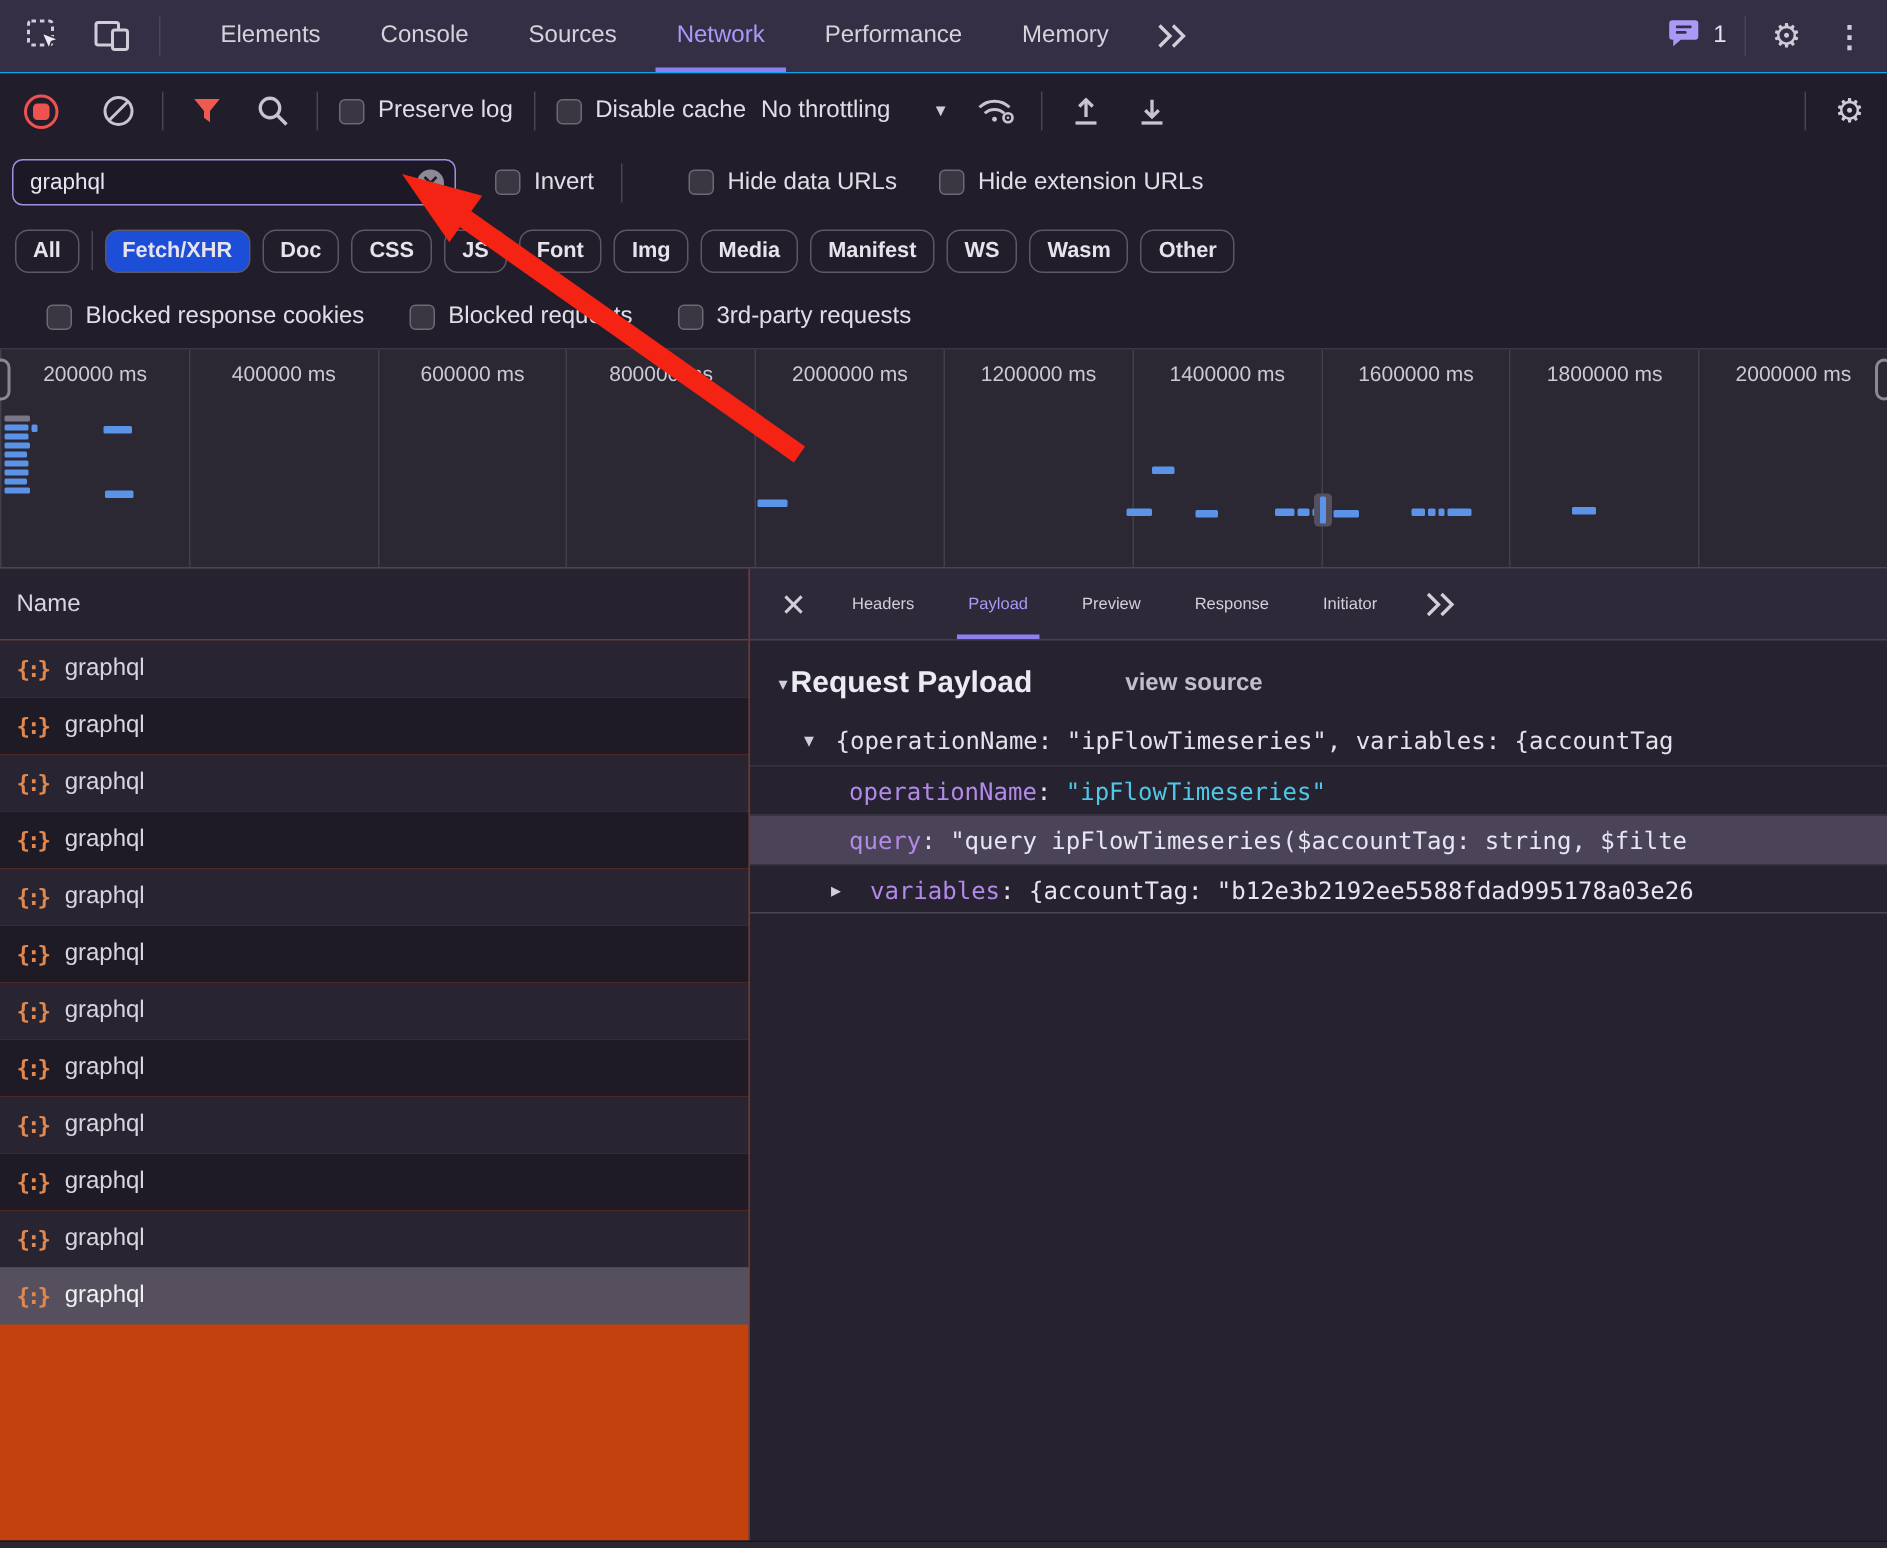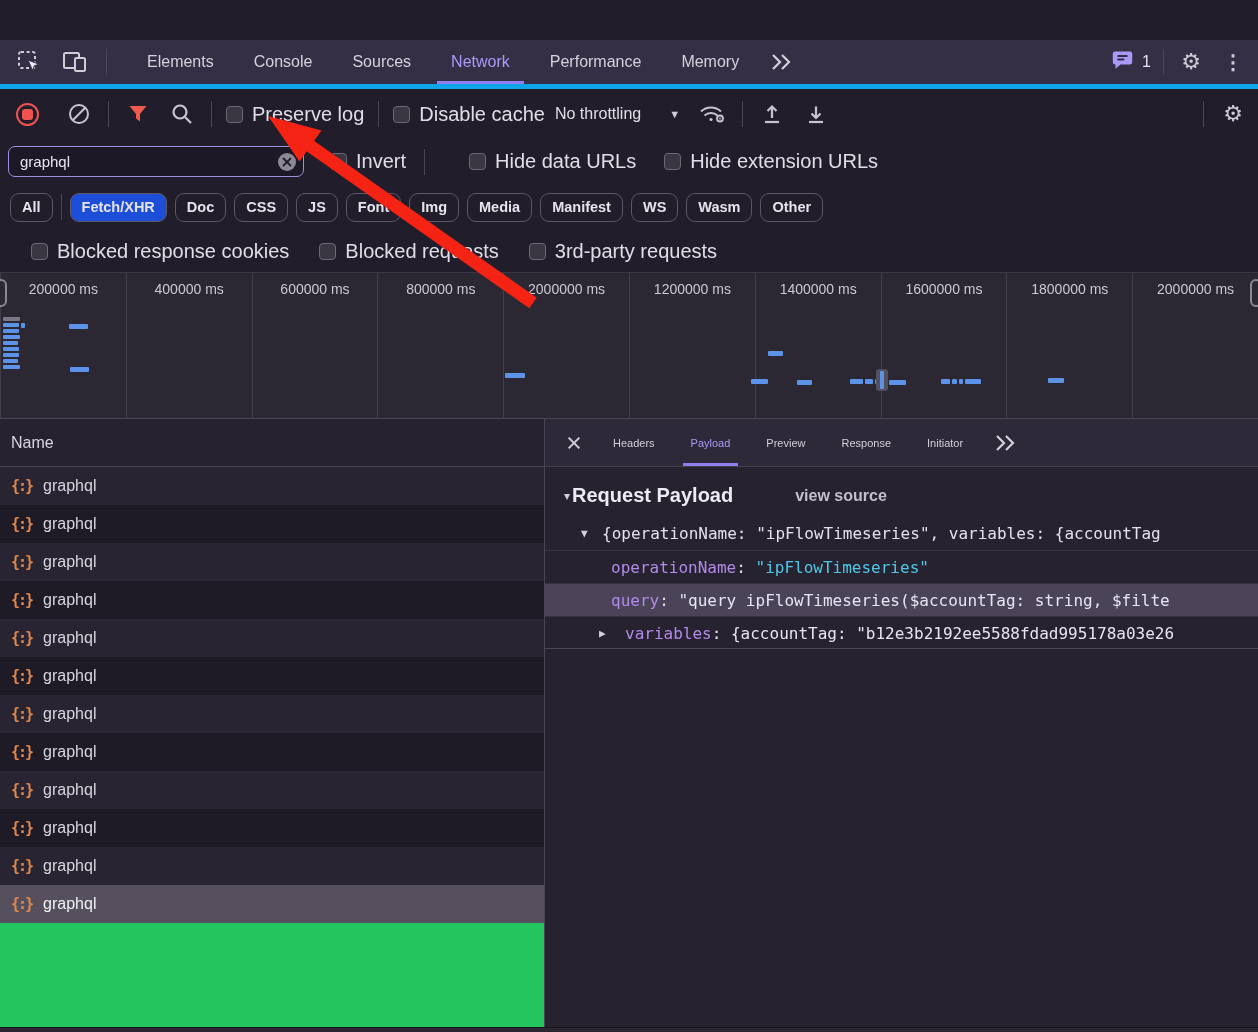--- a/index.html
+++ b/index.html
@@ -6,39 +6,39 @@
   html,body { margin:0; padding:0; }
   body {
     width:1258px; height:1032px; overflow:hidden; position:relative;
     background:#211d2a; color:#d5d2dc;
     font-family:"Liberation Sans", sans-serif;
   }
   .vdiv { width:1px; height:26px; background:#4a4556; align-self:center; flex:none; }
   .glyph { color:#cfccd8; }
 
   
-  .main-tabbar { height:49px; background:#342f45; border-bottom:5px solid #0ea5e9;
-    display:flex; align-items:stretch;margin-top:40px; }
+  .main-tabbar { height:49px; background:#342f45; border-bottom:1px solid #0ea5e9;
+    display:flex; align-items:stretch; }
   .mt-icons { display:flex; align-items:center; gap:16px; padding:0 16px 0 14px; }
   .icon-btn { display:flex; align-items:center; justify-content:center; width:30px; height:30px; }
   .main-tabs { display:flex; margin-left:20px; }
   .tab { padding:0 20px; display:flex; align-items:center; font-size:16px; color:#d5d2dc; position:relative; cursor:default; }
   .tab.active { color:#ab99f7; }
   .tab.active::after { content:""; position:absolute; left:6px; right:6px; bottom:0; height:3.5px; background:#8f7ff0; }
   .mt-chevrons { display:flex; align-items:center; padding:0 10px; }
   .mt-right { margin-left:auto; display:flex; align-items:center; gap:12px; padding-right:10px; }
   .badge { display:flex; align-items:center; gap:7px; font-size:16px; color:#e4e1ec; }
 
   
   .net-toolbar { height:50px; background:#211d2a; display:flex; align-items:center; padding:0 10px; }
   .rec-outer { width:23px; height:23px; border:2.5px solid #ef5350; border-radius:50%;
     display:flex; align-items:center; justify-content:center; margin:0 11px 0 6px; }
   .rec-inner { width:11px; height:11px; background:#ef5350; border-radius:3px; }
   .tb-gap { width:14px; flex:none; }
-  .cb-row { display:flex; align-items:center; gap:9px; font-size:20px; color:#e0dde8; white-space:nowrap; }
+  .cb-row { display:flex; align-items:center; gap:9px; font-size:16px; color:#e0dde8; white-space:nowrap; }
   .cb { width:17px; height:17px; border:1.5px solid #6d6878; border-radius:4px; background:#3a3642; flex:none; }
   .throttle { display:flex; align-items:center; gap:28px; font-size:16px; color:#e0dde8; margin:0 18px 0 10px; }
   .caret { font-size:11px; color:#cfccd8; }
   .tb-right { margin-left:auto; display:flex; align-items:center; gap:14px; }
 
   
   .filter-row { height:45px; background:#211d2a; display:flex; align-items:center; padding:0 8px; }
   .filter-wrap { position:relative; width:296px; height:31px; flex:none; }
   .filter-input { width:100%; height:100%; background:#1c1826; border:1.5px solid #9d91dd; border-radius:7px;
     color:#e8e5f0; font-size:15px; padding:0 32px 0 11px; outline:none; font-family:"Liberation Sans",sans-serif; }
@@ -64,21 +64,21 @@
     text-align:center; font-size:14px; color:#ccc9d6; overflow:hidden; white-space:nowrap; }
   .ov-col:first-child { border-left:none; }
   .bar { position:absolute; border-radius:1px; background:#5b93e8; }
   .bar.bar-gray { background:#7a7686; }
   .wf-marker { position:absolute; background:#55505e; border-radius:3px; }
   .wf-marker-line { position:absolute; left:4px; top:2px; width:4px; bottom:2px; background:#5b93e8; border-radius:1px; }
   .ov-handle { position:absolute; width:12px; height:28px; border:2px solid #8b8796; border-radius:7px; background:#2b2834; }
 
   
   .split { display:flex; height:653px; }
-  .left-panel { width:545px; flex:none; background:#22c55e; border-right:1px solid #4a4556;
+  .left-panel { width:500px; flex:none; background:#c2410c; border-right:1px solid #4a4556;
     display:flex; flex-direction:column; }
   .name-header { height:48px; flex:none; border-bottom:1px solid #4a4556; background:#262230;
     display:flex; align-items:center; padding-left:11px; font-size:16px; color:#d8d5e0; }
   .req-row { height:38px; flex:none; display:flex; align-items:center; padding-left:11px; gap:11px;
     font-size:16px; color:#d8d5e0; cursor:default; }
   .req-row.odd  { background:#282431; }
   .req-row.even { background:#1f1b26; }
   .req-row.selected { background:#56505e; color:#f2f0f5; }
   .braces { color:#e0884e; font-family:"DejaVu Sans Mono", monospace; font-size:15px; font-weight:bold; letter-spacing:-2px; }
 

